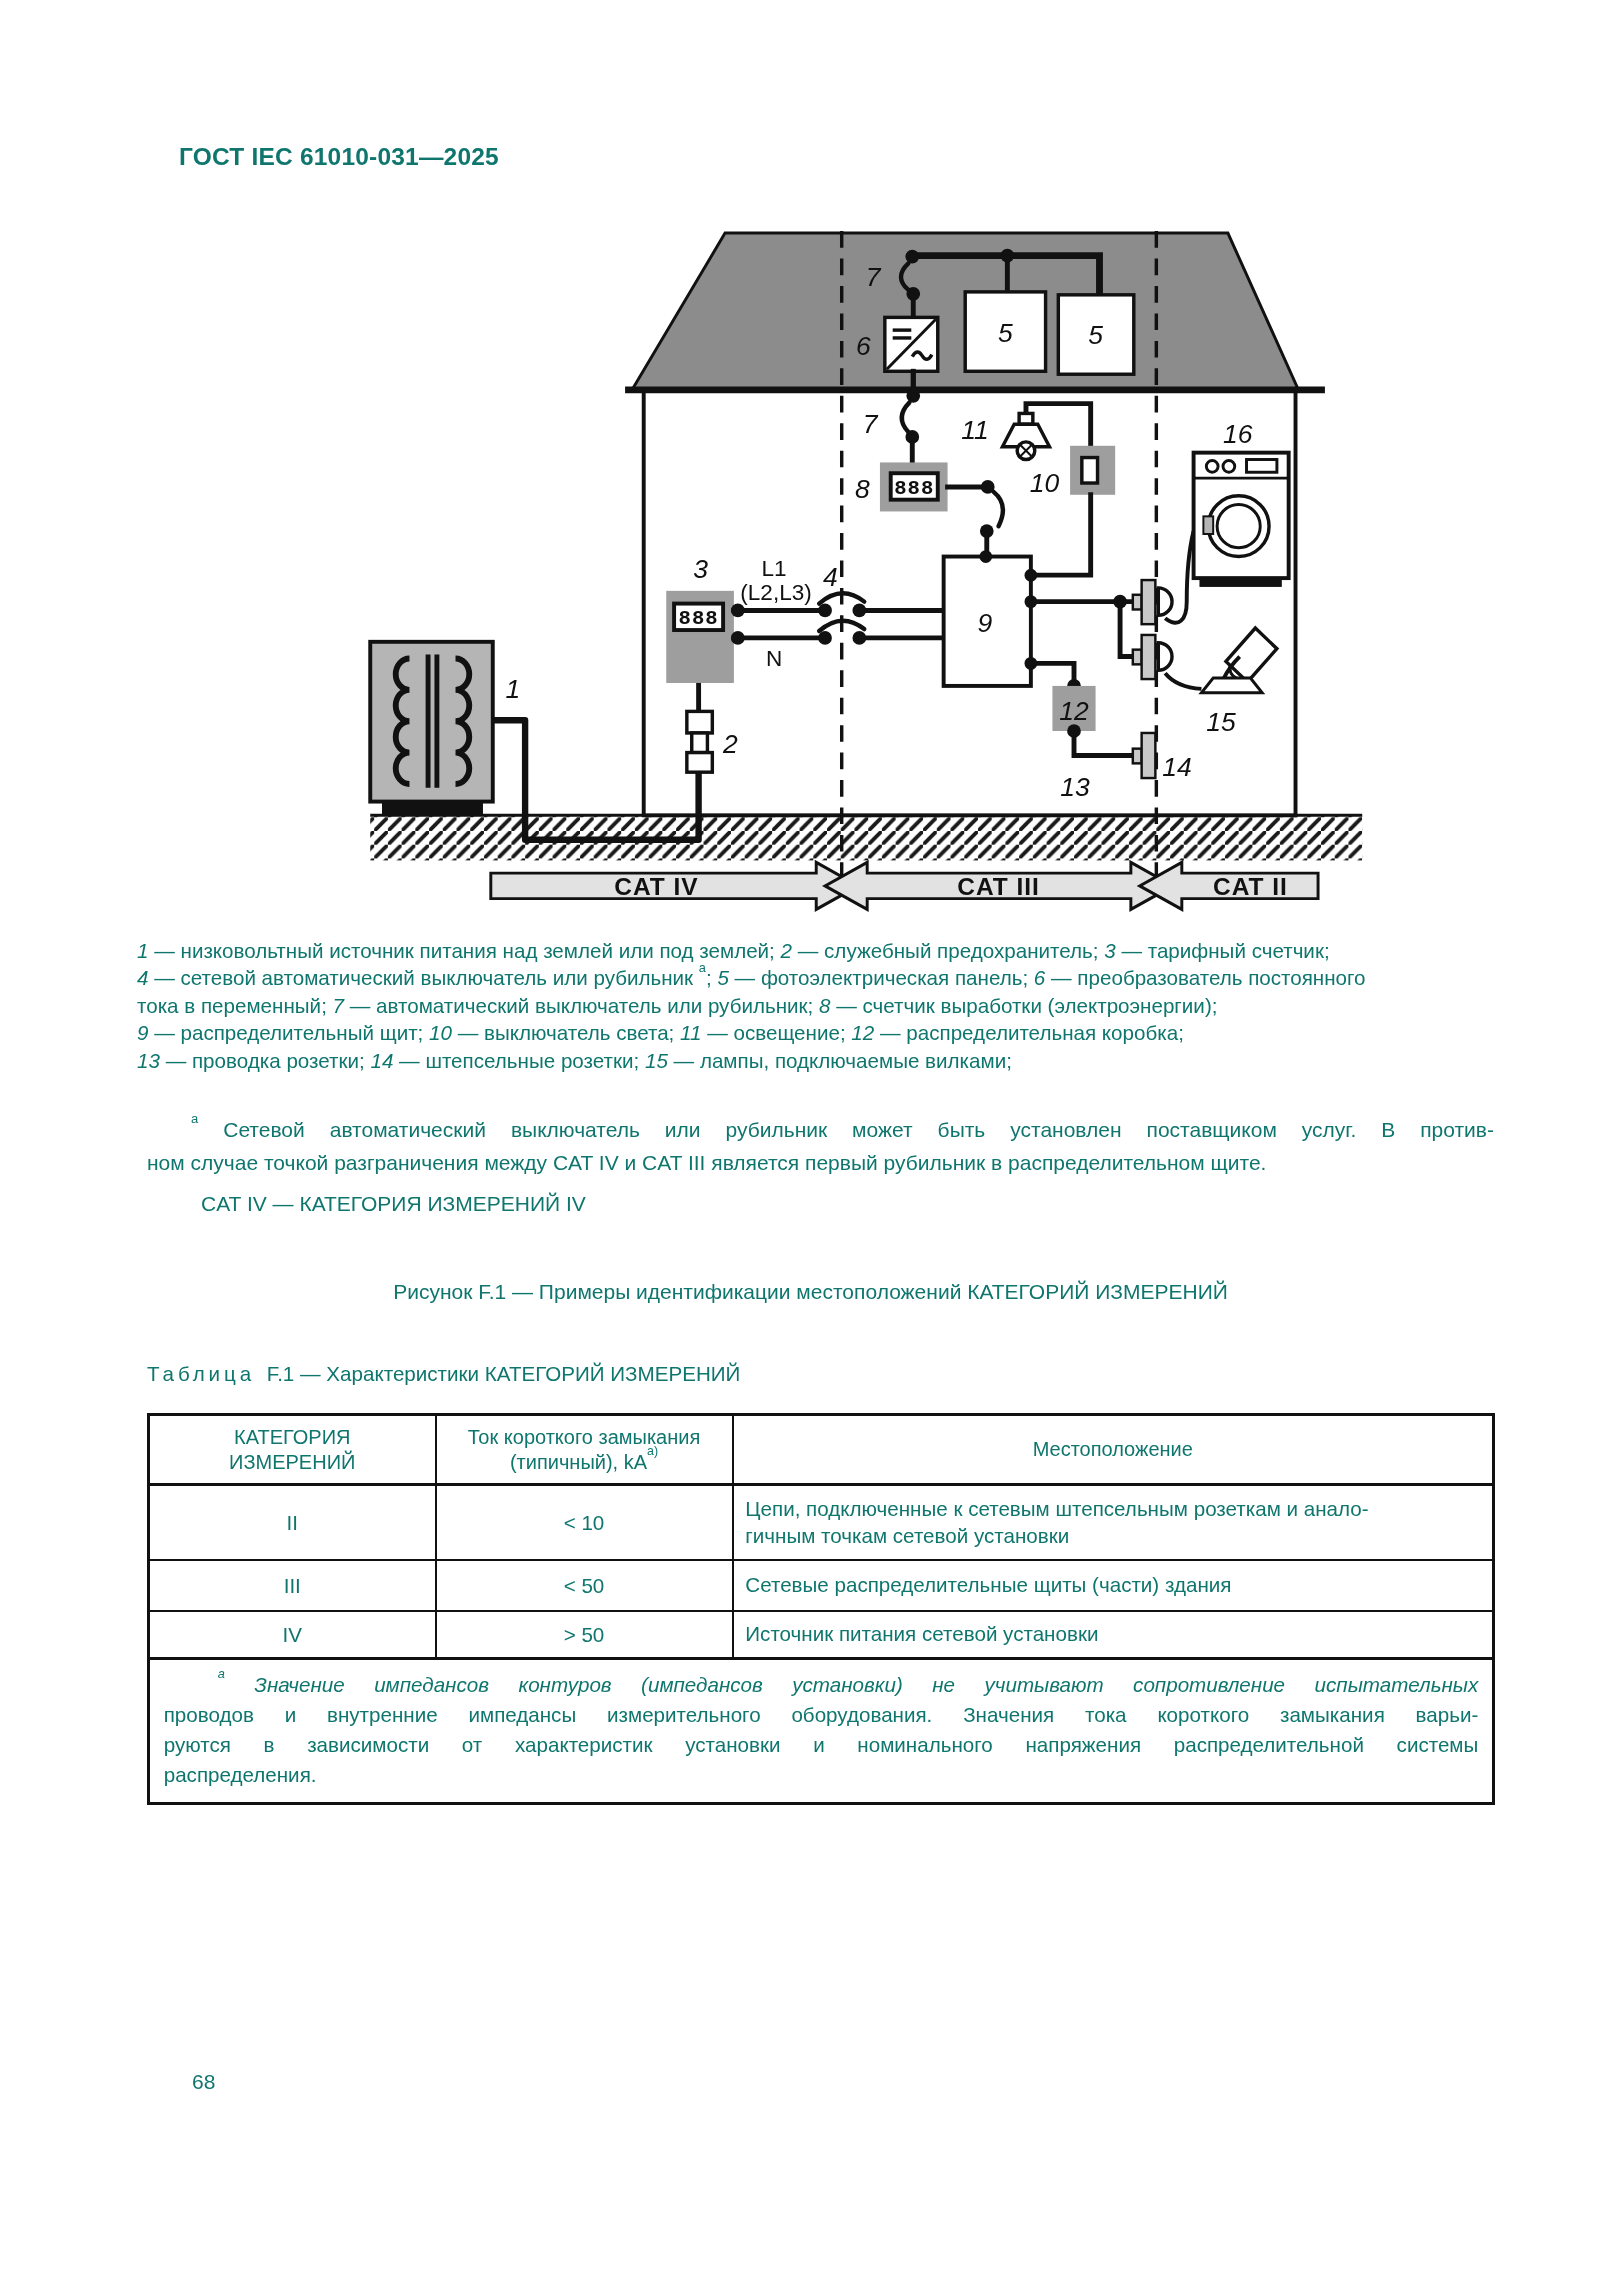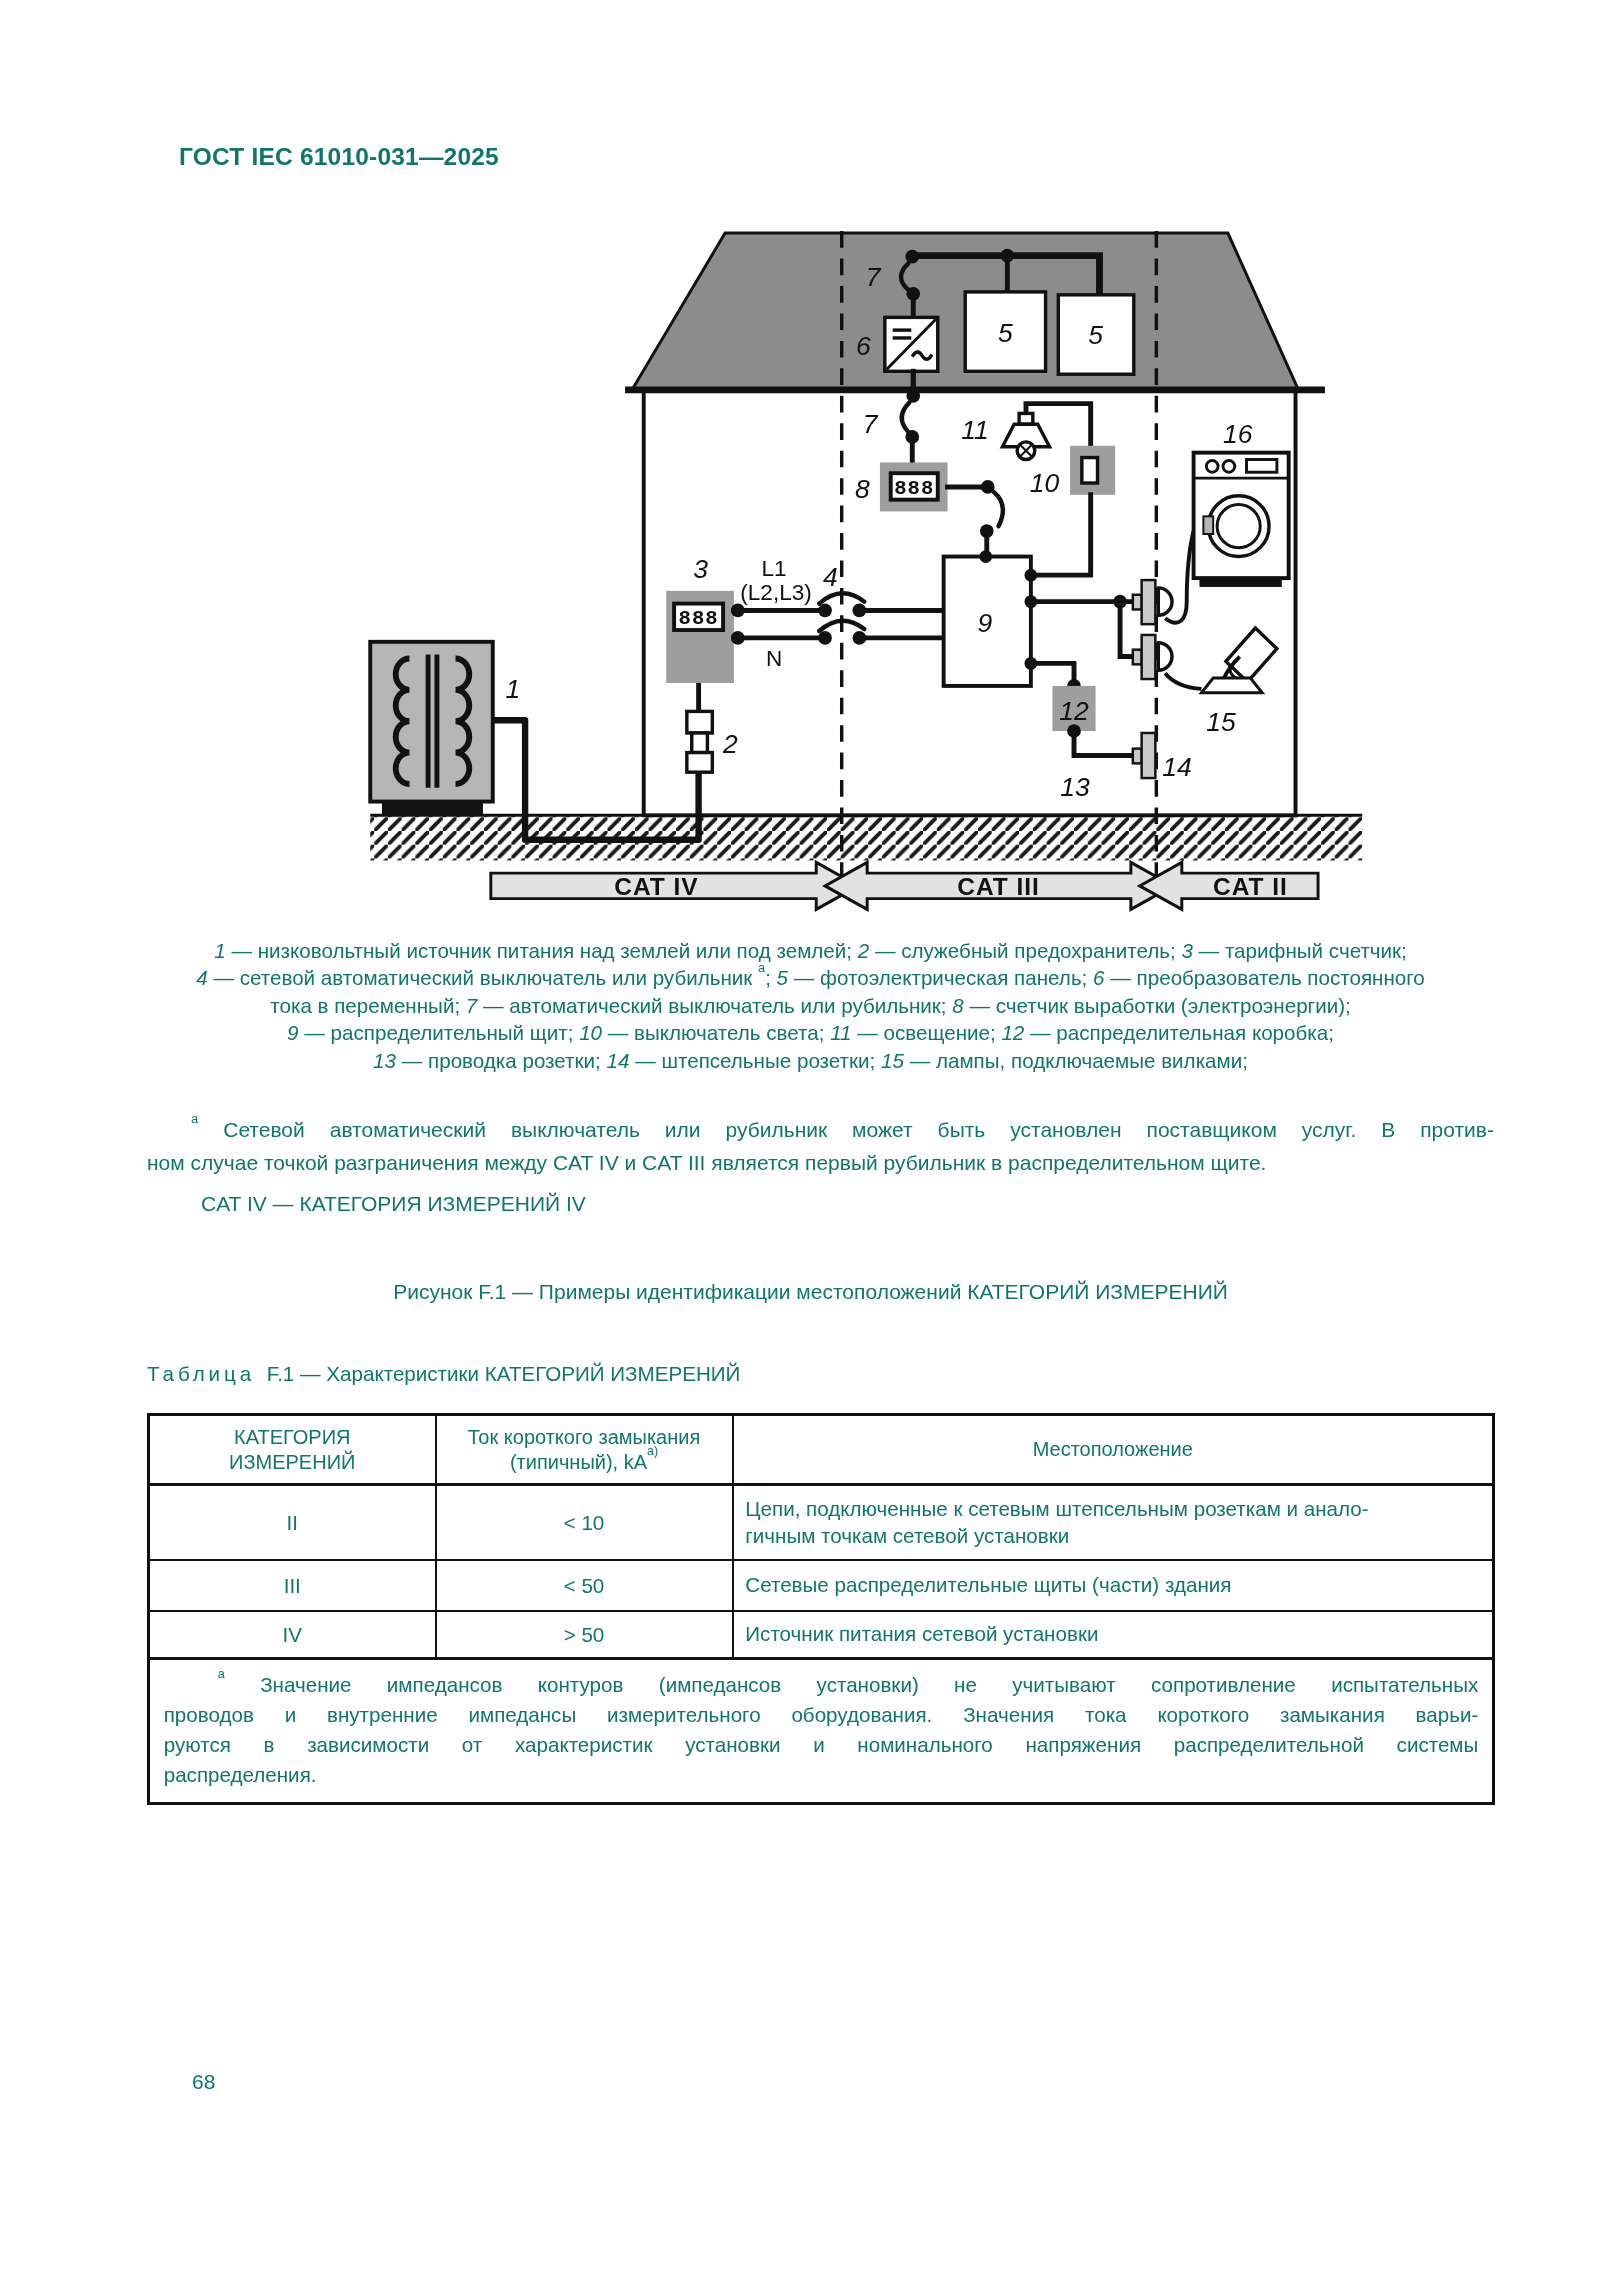--- a/index.html
+++ b/index.html
@@ -1,20 +1,20 @@
 <!DOCTYPE html>
 <html><head>
 <meta charset="utf-8">
 <style>
   html,body{margin:0;padding:0;background:#9b9b9b;}
   .page{position:relative;width:1621px;height:2293px;background:#ffffff;
         font-family:"Liberation Sans",sans-serif;color:#0f766e;overflow:hidden;}
   .doc-header{position:absolute;left:179px;top:143px;font-size:24.5px;font-weight:bold;letter-spacing:0.2px;}
   .fig-svg{position:absolute;left:333px;top:186px;}
-  .legend{position:absolute;left:137px;top:937px;width:1347px;text-align:center;
+  .legend{position:absolute;left:137px;top:937px;width:1347px;
           font-size:20.6px;line-height:27.4px;}
   .legend i{font-style:italic;}
   sup{font-size:62%;position:relative;top:-.45em;line-height:0;}
   .fig-footnote{position:absolute;left:147px;top:1113px;width:1347px;font-size:21px;line-height:33px;}
   .fn-line.first{text-indent:44px;}
   .just{text-align:justify;text-align-last:justify;}
   .cat-defs{position:absolute;left:201px;top:1188px;width:1274px;font-size:21px;line-height:31px;}
   .fig-caption{position:absolute;left:137px;top:1280px;width:1347px;text-align:center;font-size:21px;}
   .tbl-title{position:absolute;left:147px;top:1362px;font-size:20.6px;text-align:right;}
   .tbl-title .sp{letter-spacing:3.9px;margin-right:11.8px;}
@@ -25,21 +25,21 @@
   table.cat th:first-child,table.cat td:first-child{border-left:none;}
   table.cat th{height:67px;font-weight:normal;text-align:center;font-size:20px;line-height:24.5px;
                border-bottom:3.4px solid #111;}
   table.cat td{text-align:center;}
   table.cat td.loc{text-align:left;padding-left:11.8px;line-height:26.5px;}
   table.cat tr.r0 td{height:73px;}
   table.cat tr.r1 td{height:49px;border-top:2.9px solid #111;border-radius:7px;}
   table.cat tr.r2 td{height:45px;border-top:2.9px solid #111;}
   table.cat td.footcell{border-top:3.4px solid #111;border-left:none;text-align:left;padding:9.8px 13.7px 11.8px 13.7px;}
   .tfn{font-size:20.6px;line-height:30px;}
-  .tfn-line.first{text-indent:54px;}
+  .tfn-line.first{text-indent:54px;font-style:italic;}
   .page-number{position:absolute;left:192px;top:2070px;font-size:21px;}
   
   .wire{stroke:#111;stroke-width:5;fill:none;stroke-linecap:square;}
   .wire-th{stroke:#111;stroke-width:7;fill:none;stroke-linecap:square;}
   .wire-u{stroke:#111;stroke-width:6.5;fill:none;stroke-linejoin:round;}
   .arc{stroke:#111;stroke-width:4.5;fill:none;stroke-linecap:round;}
   .dev{fill:#9e9e9e;}
   .whitebox{fill:#fff;stroke:#111;stroke-width:3.5;}
   .lcd{fill:#fff;stroke:#111;stroke-width:4;}
   .lbl{font:italic 27px "Liberation Sans",sans-serif;fill:#111;}

